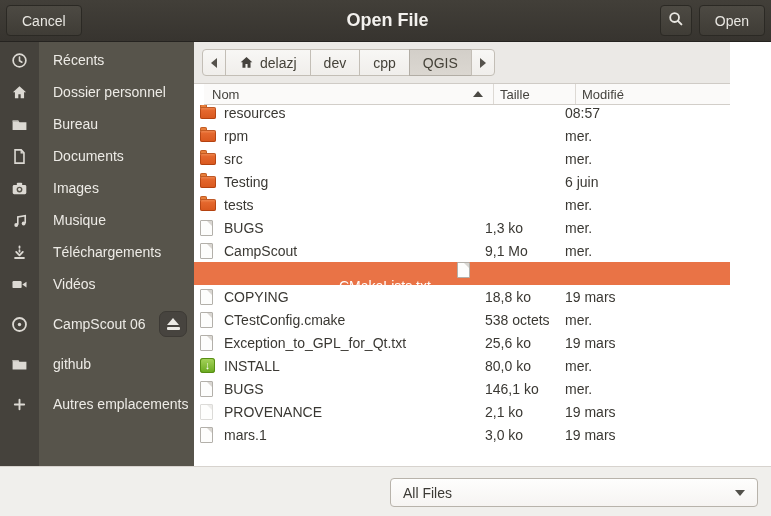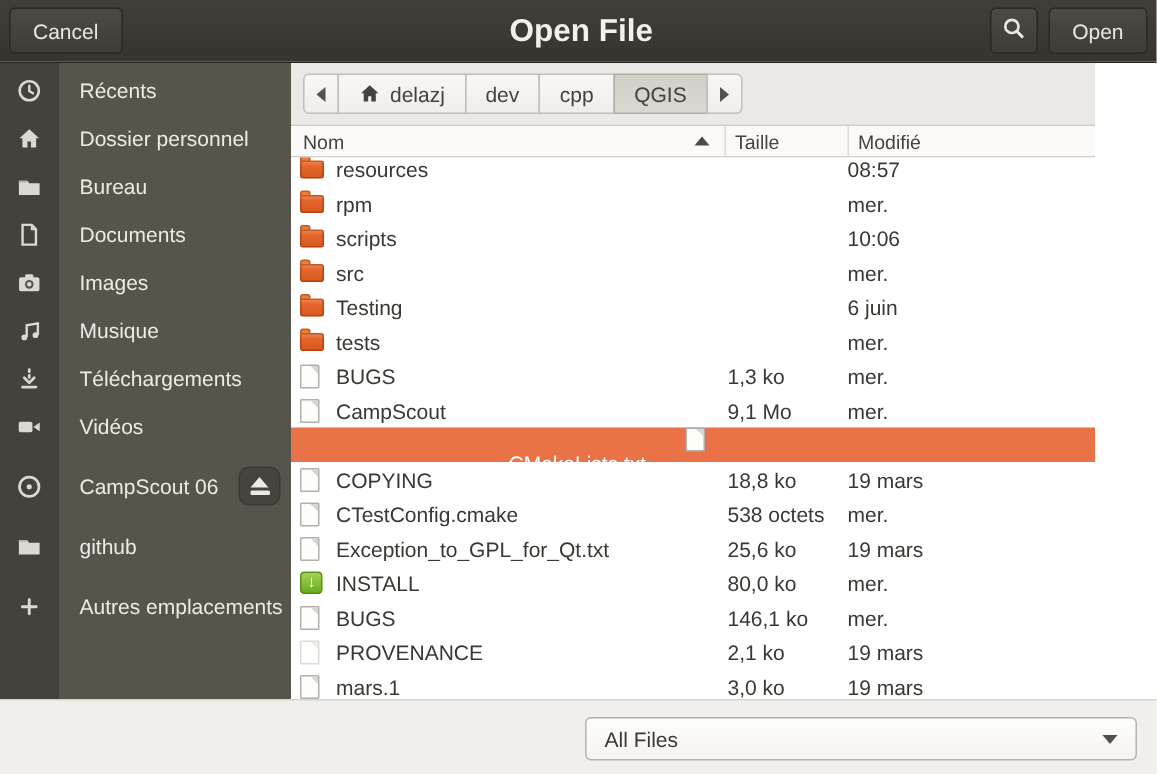--- a/index.html
+++ b/index.html
@@ -7,21 +7,21 @@
   body { font-family:"Liberation Sans","DejaVu Sans",sans-serif; background:#f0efec; overflow:hidden; }
   .window { width:771px; height:516px; display:flex; flex-direction:column; position:relative; background:#fff; }
 
   
   .headerbar { height:42px; flex:none; background:linear-gradient(180deg,#423f39,#37342f);
     border-bottom:1px solid #252320; display:flex; align-items:center; padding:0 6px; position:relative; }
   .hb-btn { height:31px; background:linear-gradient(180deg,#4d4a43,#3f3c36); border:1px solid #2b2924;
     border-radius:4px; color:#e9e7e2; font-size:14px; display:flex; align-items:center; justify-content:center;
     padding:0 15px; cursor:default; }
   .hb-title { position:absolute; left:4px; right:0; text-align:center; color:#f3f1ee; font-weight:bold;
-    font-size:21px; pointer-events:none; }
+    font-size:18px; pointer-events:none; }
   .hb-right { margin-left:auto; display:flex; gap:7px; }
   .hb-search { width:32px; padding:0; }
 
   
   .body { flex:1; display:flex; min-height:0; }
 
   
   .sidebar { width:194px; flex:none; background:linear-gradient(to right,#45423c 0,#45423c 39px,#57544b 39px);
     color:#edebe6; padding-top:2px; overflow:hidden; }
   .side-item { display:flex; align-items:center; height:32px; font-size:14px; cursor:default; }
@@ -46,21 +46,21 @@
   .seg.arrow-seg { padding:0 8px; }
   .tri-left { width:0; height:0; border-top:5px solid transparent; border-bottom:5px solid transparent;
     border-right:6px solid #55524c; }
   .tri-right { width:0; height:0; border-top:5px solid transparent; border-bottom:5px solid transparent;
     border-left:6px solid #55524c; }
   .crumb-home svg { display:block; }
 
   
   .list-wrap { flex:1; display:flex; flex-direction:column; border-top:1px solid #cfcbc6; min-height:0; }
   .list-header { height:21px; flex:none; display:flex; background:#fbfaf9; border-bottom:1px solid #d2cec9;
-    font-size:13px; color:#45433e; align-items:center; }
+    font-size:13px; color:#45433e; align-items:center;margin-left:10px; }
   .col-name { width:290px; flex:none; padding-left:8px; position:relative; height:100%; display:flex; align-items:center;
     border-right:1px solid #ddd9d4; }
   .sort-arrow { position:absolute; right:10px; width:0; height:0; border-left:5px solid transparent;
     border-right:5px solid transparent; border-bottom:6px solid #4c4a45; }
   .col-size { width:82px; flex:none; padding-left:6px; height:100%; display:flex; align-items:center;
     border-right:1px solid #ddd9d4; }
   .col-date { flex:1; padding-left:6px; height:100%; display:flex; align-items:center; }
 
   
   .list { flex:1; overflow:hidden; background:#fff; }
@@ -285,28 +285,20 @@
                 <span class="fi fi-folder"></span>
               </span>
     <span class="cell-name">rpm</span>
     <span class="cell-size"></span>
     <span class="cell-date">mer.</span>
   </div>
             <div class="row">
     <span class="cell-icon">
                 <span class="fi fi-folder"></span>
               </span>
-    <span class="cell-name">scripts</span>
-    <span class="cell-size"></span>
-    <span class="cell-date">10:06</span>
-  </div>
-            <div class="row">
-    <span class="cell-icon">
-                <span class="fi fi-folder"></span>
-              </span>
     <span class="cell-name">src</span>
     <span class="cell-size"></span>
     <span class="cell-date">mer.</span>
   </div>
             <div class="row">
     <span class="cell-icon">
                 <span class="fi fi-folder"></span>
               </span>
     <span class="cell-name">Testing</span>
     <span class="cell-size"></span>

